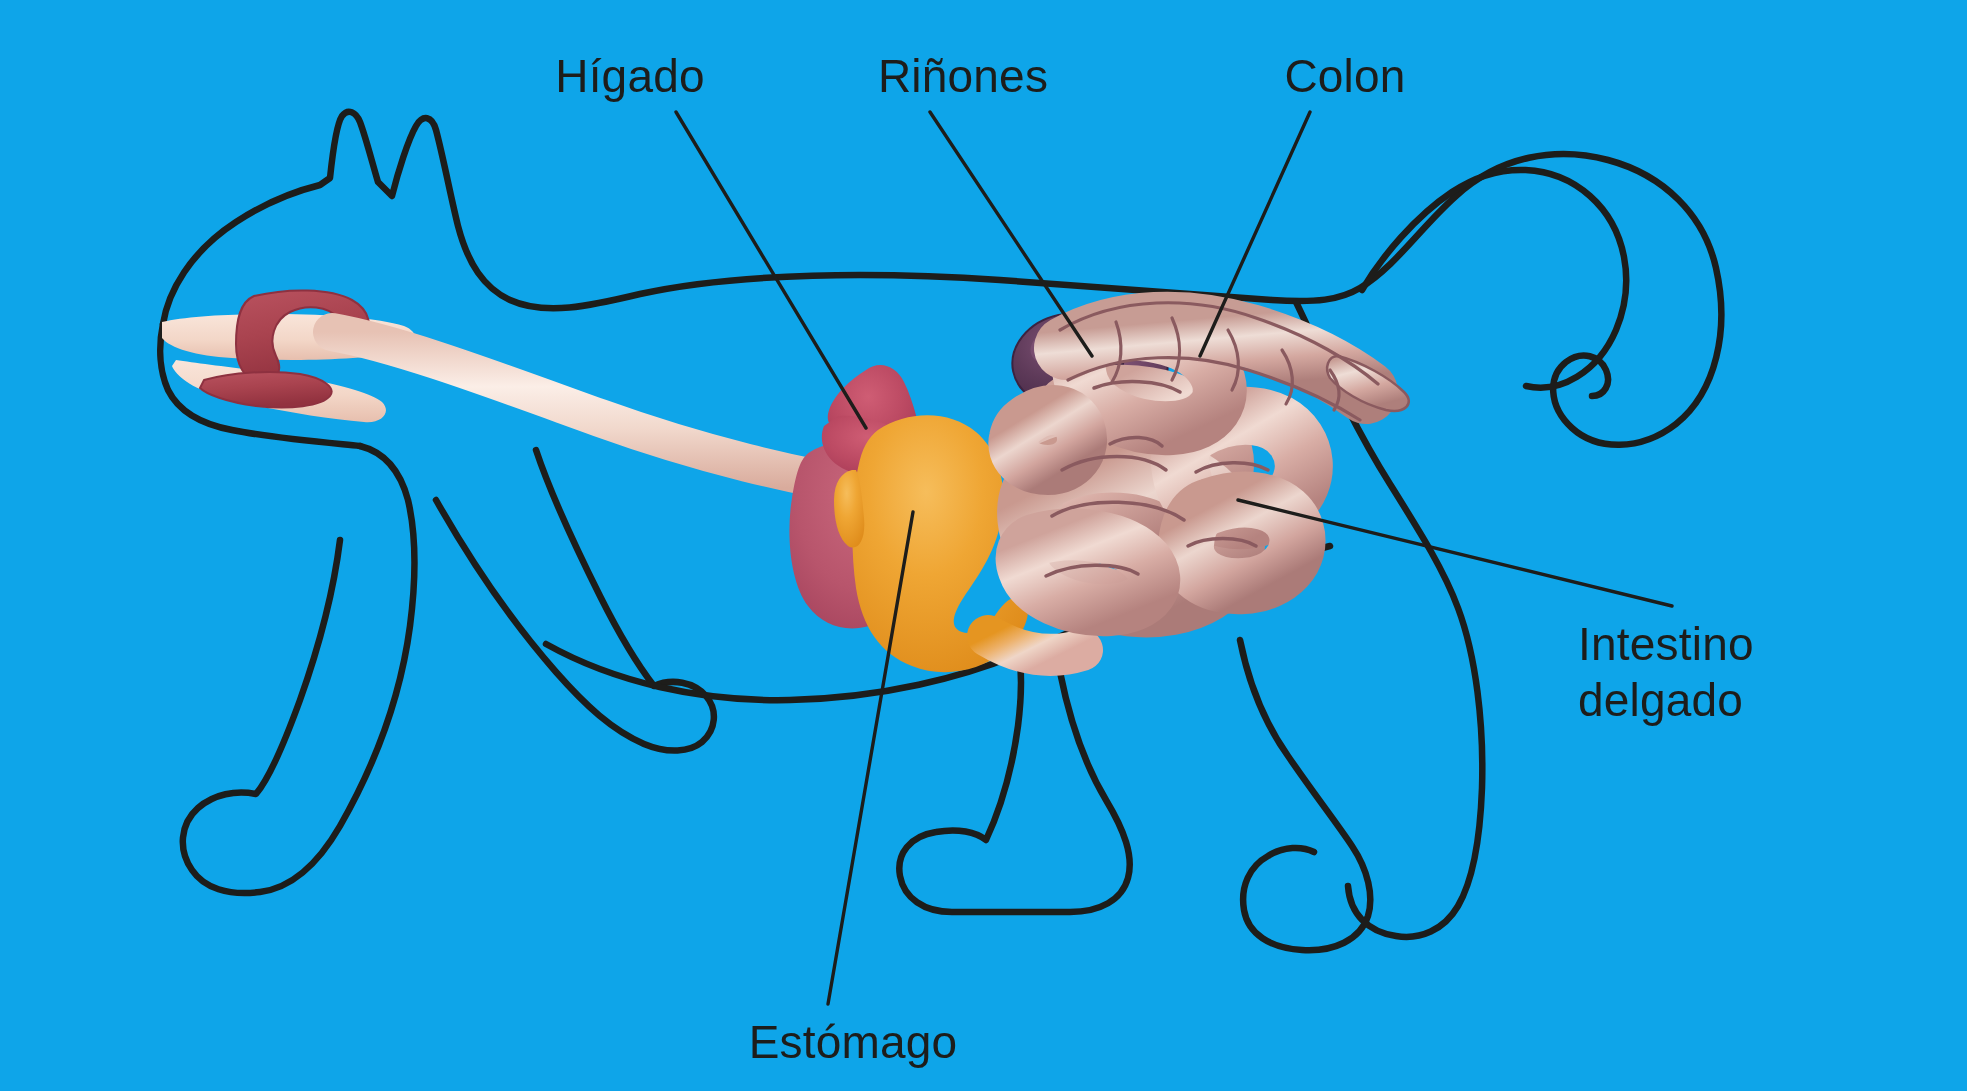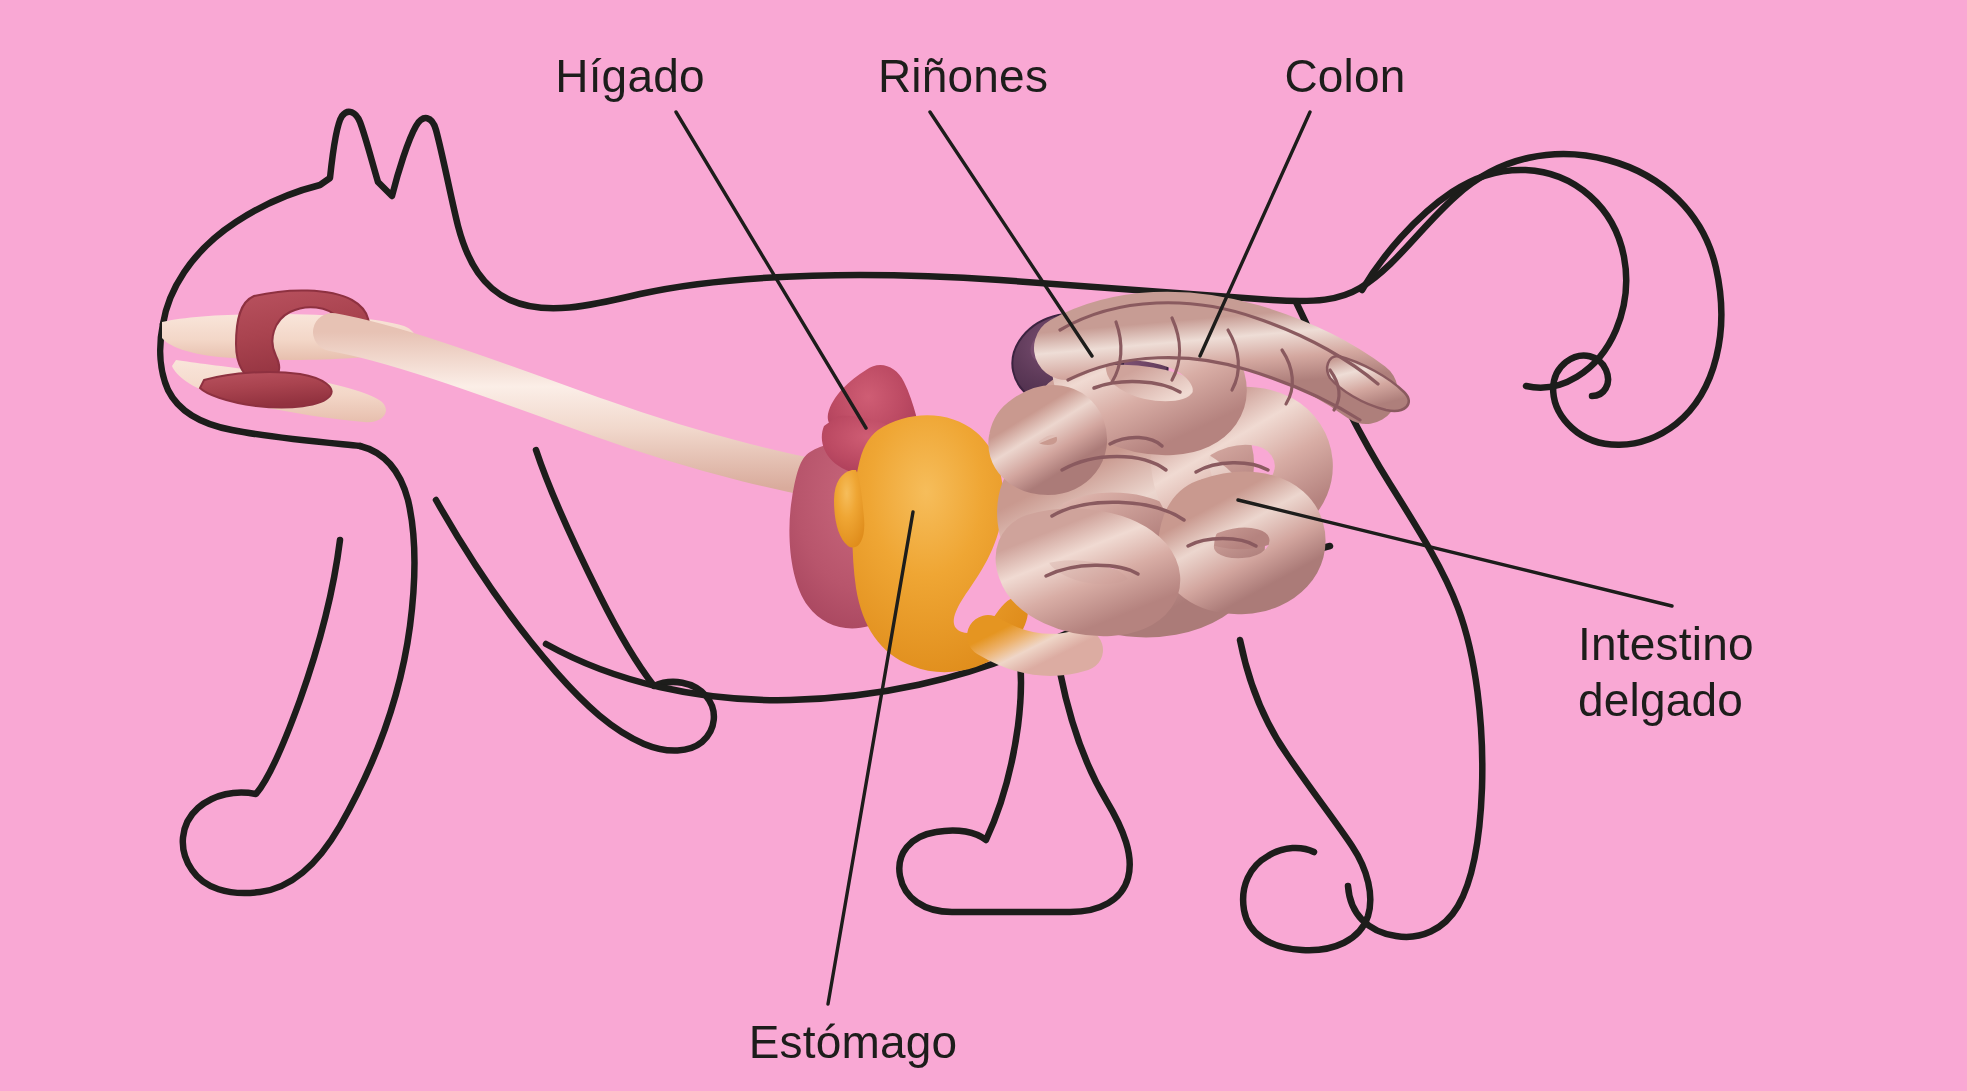--- a/index.html
+++ b/index.html
@@ -10,21 +10,21 @@
   body {
     width: 1967px;
     height: 1091px;
     overflow: hidden;
     font-family: "Liberation Sans", sans-serif;
   }
   #stage {
     position: relative;
     width: 1967px;
     height: 1091px;
-    background: #f9a8d4;
+    background: #0ea5e9;
   }
   #diagram {
     position: absolute;
     left: 0;
     top: 0;
     width: 1967px;
     height: 1091px;
     display: block;
   }
   .label-text {

